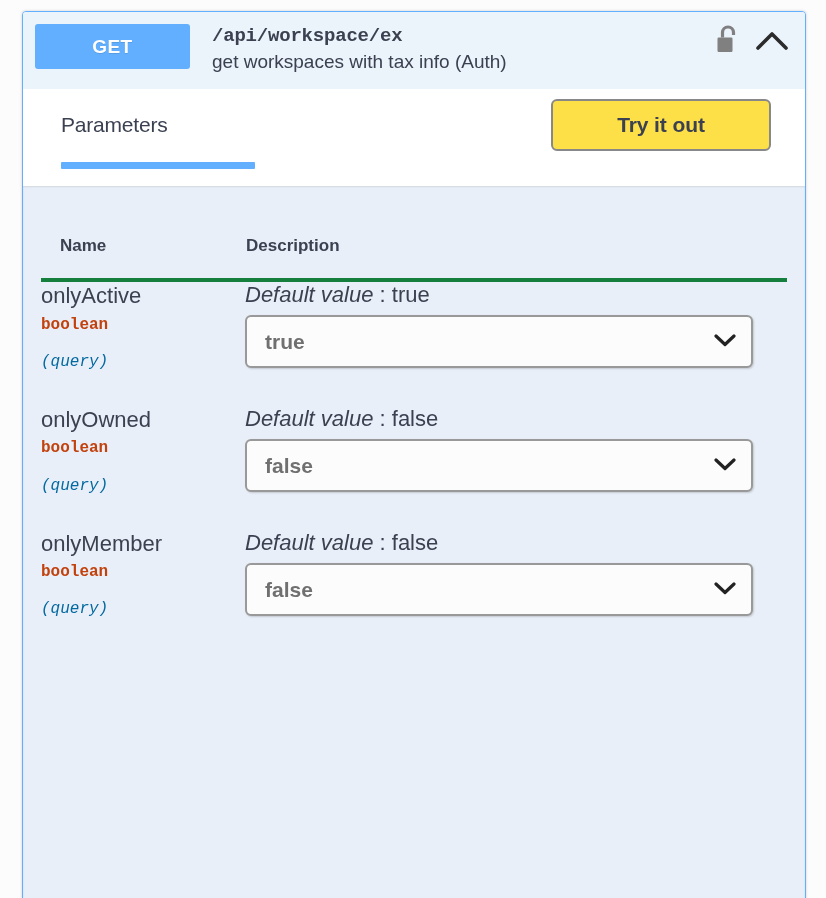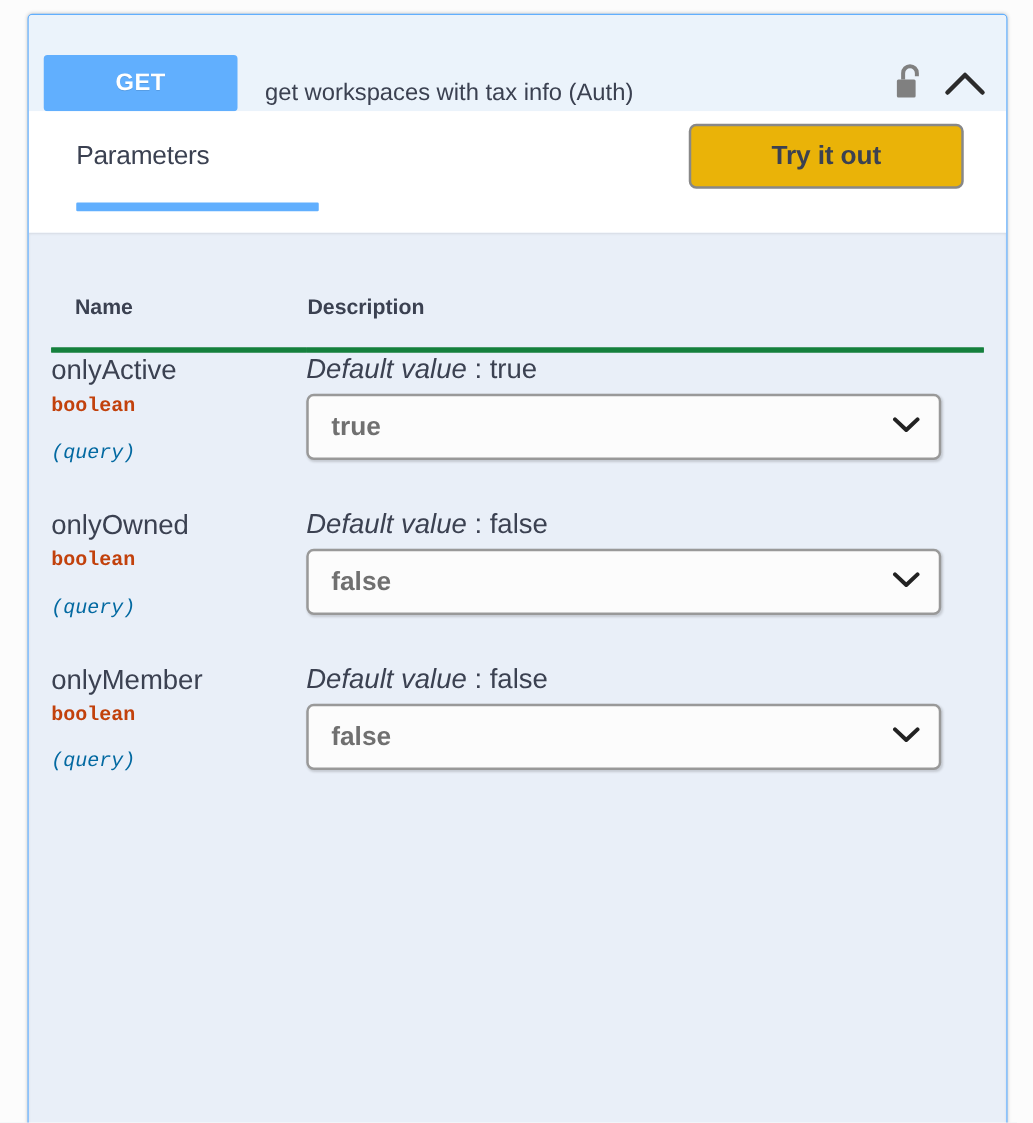--- a/index.html
+++ b/index.html
@@ -33,22 +33,22 @@
     box-shadow: 0 0 3px rgba(0,0,0,0.19);
     overflow: hidden;
   }
 
   
   .op-summary {
     position: relative;
     height: 77px;
     background: #ebf3fb;
     display: flex;
-    align-items: flex-end;
-    padding: 0 14px 0 12px;
+    align-items: flex-start;
+    padding: 12px 14px 0 12px;
     box-sizing: border-box;
   }
 
   .method-badge {
     flex: 0 0 auto;
     width: 155px;
     height: 45px;
     background: #61affe;
     border-radius: 3px;
     color: #ffffff;
@@ -137,21 +137,21 @@
     background: #61affe;
     border-radius: 1px;
   }
 
   .try-it-out-btn {
     position: absolute;
     right: 16px;
     top: 10px;
     width: 220px;
     height: 52px;
-    background: #eab308;
+    background: #fde047;
     border: 2px solid #888888;
     border-radius: 6px;
     color: #3b4151;
     font-size: 21px;
     font-weight: bold;
     font-family: "Liberation Sans", sans-serif;
     cursor: pointer;
     letter-spacing: -0.1px;
     padding: 0;
   }
@@ -268,20 +268,21 @@
 
 <div id="root">
 
   <div class="opblock">
 
     <div class="op-summary">
 
       <div class="method-badge">GET</div>
 
       <div class="op-texts">
+        <div class="op-path">/api/workspace/ex</div>
         <div class="op-description">get workspaces with tax info (Auth)</div>
       </div>
 
       <div class="op-controls">
 
         <span class="lock-icon">
           <svg width="26" height="34" viewBox="0 0 26 34" xmlns="http://www.w3.org/2000/svg">
             <path d="M7.5 13.5 V8.5 a5.5 5.5 0 0 1 11 0 V11" fill="none" stroke="#808080" stroke-width="3.2" stroke-linecap="butt"></path>
             <rect x="2.5" y="13.5" width="15" height="14.5" rx="1.2" fill="#808080"></rect>
           </svg>

